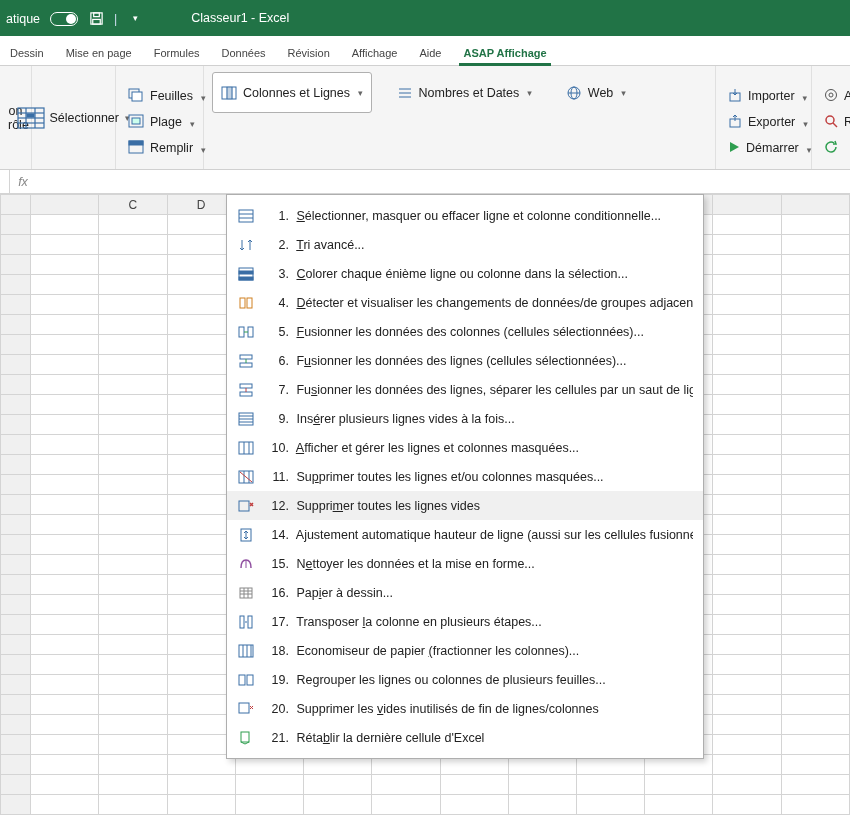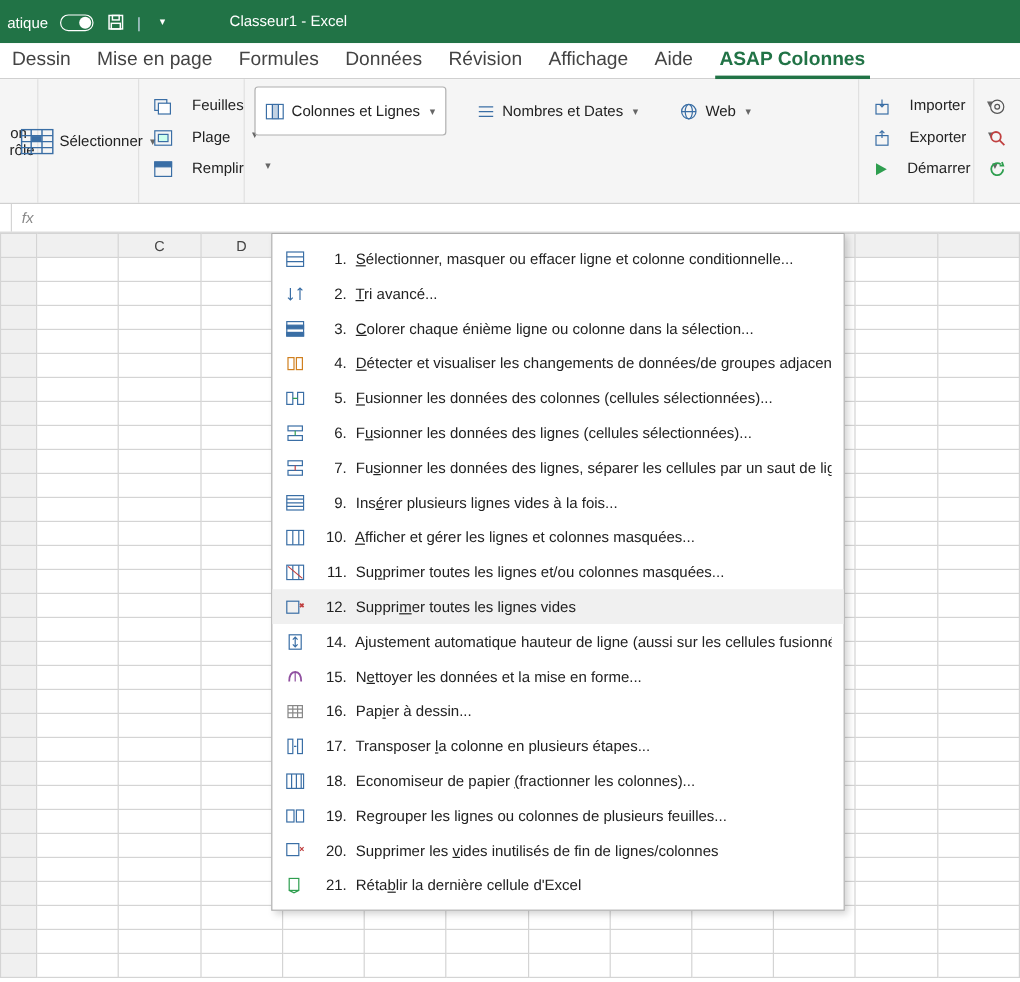--- a/index.html
+++ b/index.html
@@ -17,31 +17,31 @@
   .titlebar{height:36px;background:var(--green);color:#fff;display:flex;align-items:center;padding:0 6px;}
   .titlebar .left{display:flex;align-items:flex-end;gap:10px;}
   .titlebar .center{flex:1;display:flex;justify-content:flex-start;margin-left:0;}
   .titlebar .title{margin-left:48px;}
   .titlebar .search-box{background:var(--green-dark);border-radius:4px;height:26px;width:260px;display:flex;align-items:center;padding:0 10px;gap:8px;color:#d9e9e0;}
   .toggle{width:28px;height:14px;border:1px solid #fff;border-radius:7px;position:relative;}
   .toggle::after{content:"";width:10px;height:10px;background:#fff;border-radius:50%;position:absolute;right:1px;top:1px;}
   .ticon{width:16px;height:16px;display:inline-flex;align-items:center;justify-content:center;}
   
   .tabs{height:30px;background:#fff;border-bottom:1px solid var(--ribbon-border);display:flex;align-items:flex-end;padding-left:6px;gap:14px;}
-  .tab{padding:6px 4px;font-size:16px;color:#444;cursor:default;position:relative;}
+  .tab{padding:6px 4px;font-size:11px;color:#444;cursor:default;position:relative;}
   .tab.active{color:var(--green);font-weight:600;}
   .tab.active::after{content:"";position:absolute;left:0;right:0;bottom:-1px;height:3px;background:var(--green);}
   
   .ribbon{height:104px;background:var(--ribbon-bg);border-bottom:1px solid var(--ribbon-border);display:flex;align-items:stretch;position:relative;}
   .rgroup{display:flex;flex-direction:column;justify-content:flex-start;padding:6px 8px;gap:4px;border-right:1px solid #e0e0e0;}
   .rgroup.center{align-items:center;justify-content:center;}
   .rbig{display:flex;flex-direction:row;align-items:center;gap:4px;padding:2px 4px;}
   .ricon{width:28px;height:28px;display:flex;align-items:center;justify-content:center;}
   .ricon-sm{width:16px;height:16px;display:flex;align-items:center;justify-content:center;}
-  .rsm{display:flex;align-items:flex-start;gap:16px;height:22px;padding:0 4px;white-space:nowrap;}
+  .rsm{display:flex;align-items:flex-end;gap:6px;height:22px;padding:0 4px;white-space:nowrap;}
   .rbtn{display:flex;align-items:center;gap:6px;height:41px;padding:2px 8px;border:1px solid transparent;border-radius:3px;white-space:nowrap;}
   .rbtn.boxed{border-color:#b0b0b0;background:#fff;}
   .chev{font-size:9px;color:#666;margin-left:2px;}
   .green-ico{color:var(--green);}
   
   .fxbar{height:24px;border-bottom:1px solid var(--grid-border);display:flex;align-items:center;background:#fff;}
   .fxbar .fx{width:26px;text-align:center;font-style:italic;color:#888;}
   .fxbar input{flex:1;border:none;outline:none;font-size:12px;padding:2px 4px;}
   
   .sheet{position:relative;height:calc(818px - 36px - 30px - 104px - 24px);overflow:hidden;}
@@ -84,21 +84,21 @@
 </div>
 
 <div class="tabs" id="tabs">
     <div class="tab">Dessin</div>
     <div class="tab">Mise en page</div>
     <div class="tab">Formules</div>
     <div class="tab">Données</div>
     <div class="tab">Révision</div>
     <div class="tab">Affichage</div>
     <div class="tab">Aide</div>
-    <div class="tab active">ASAP Colonnes</div>
+    <div class="tab active">ASAP Affichage</div>
   </div>
 
 <div class="ribbon">
 
   <div class="rgroup" style="width:32px;justify-content:center;">
     <div style="text-align:center;">
       <div>on</div>
       <div>rôle</div>
     </div>
   </div>

